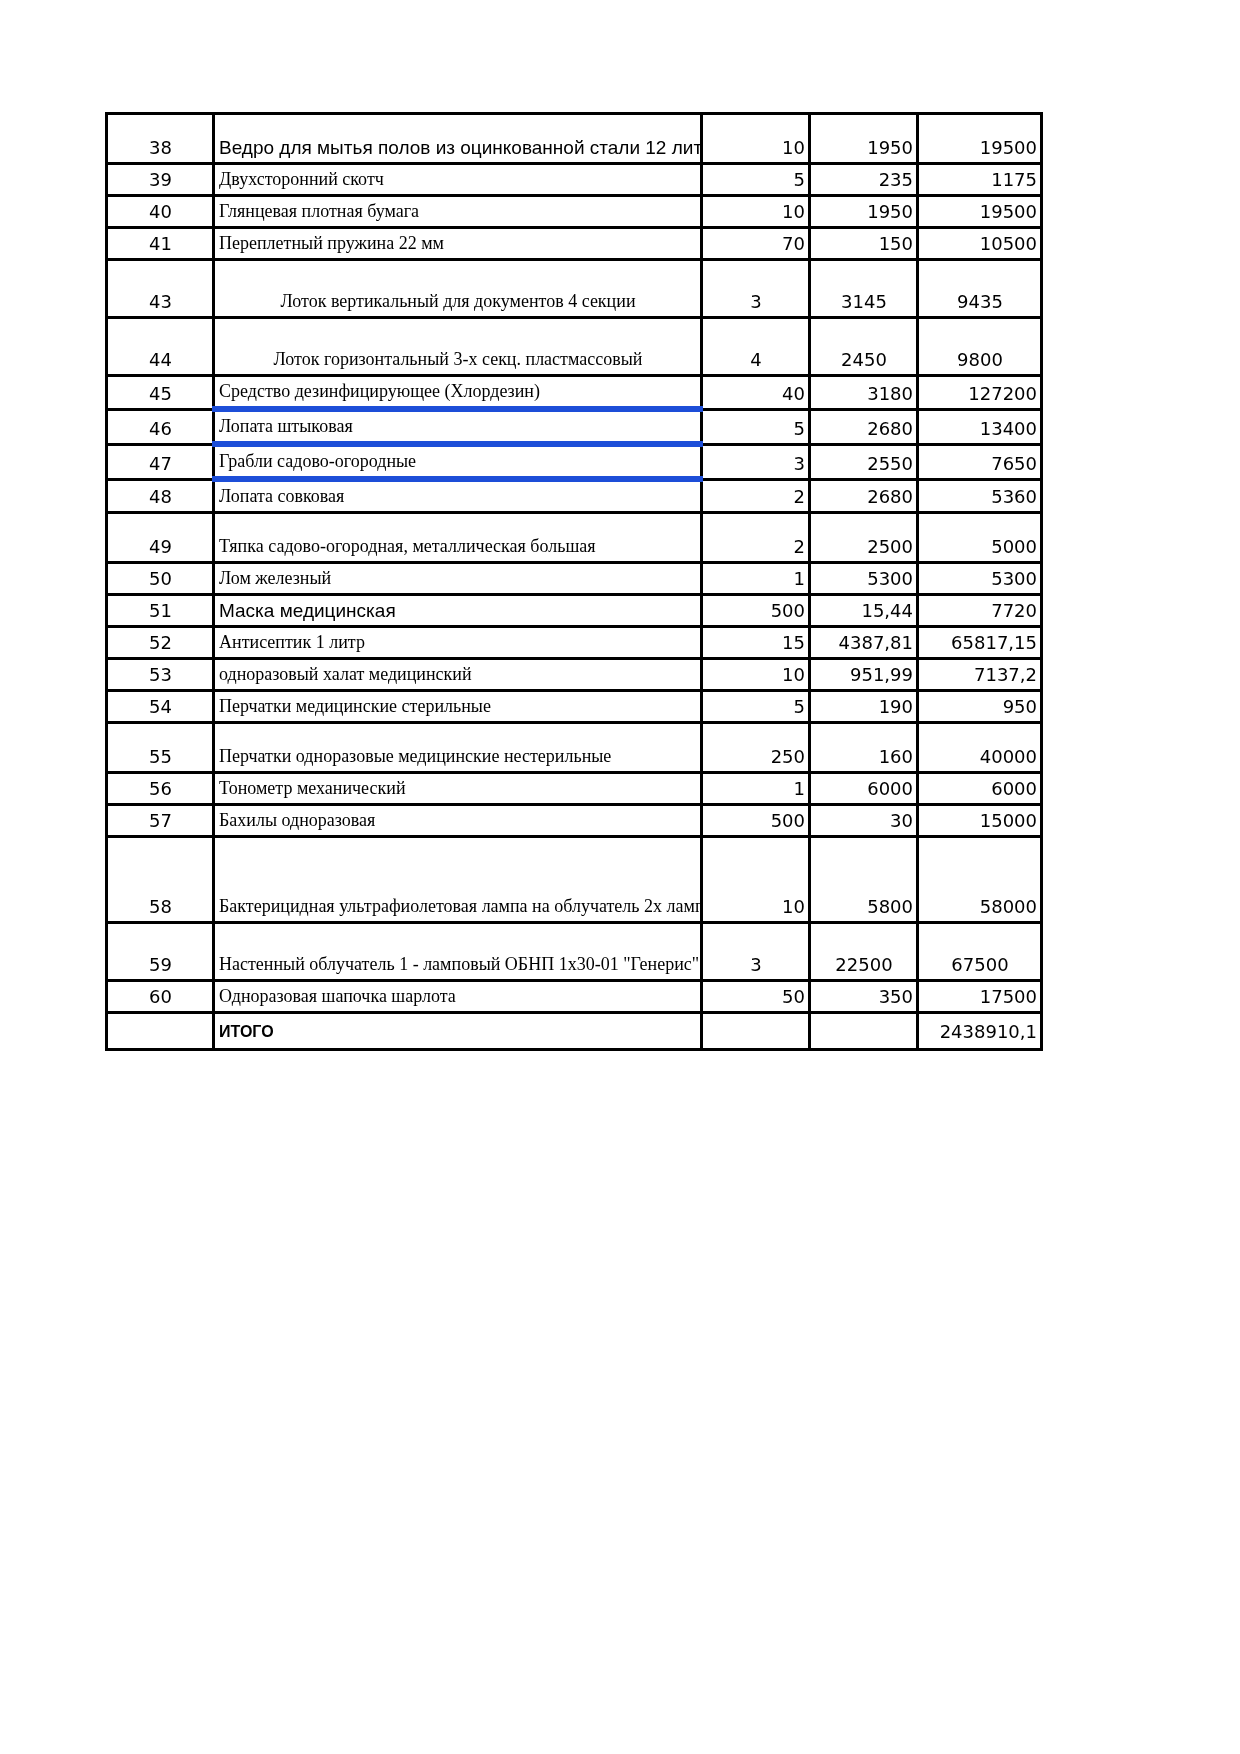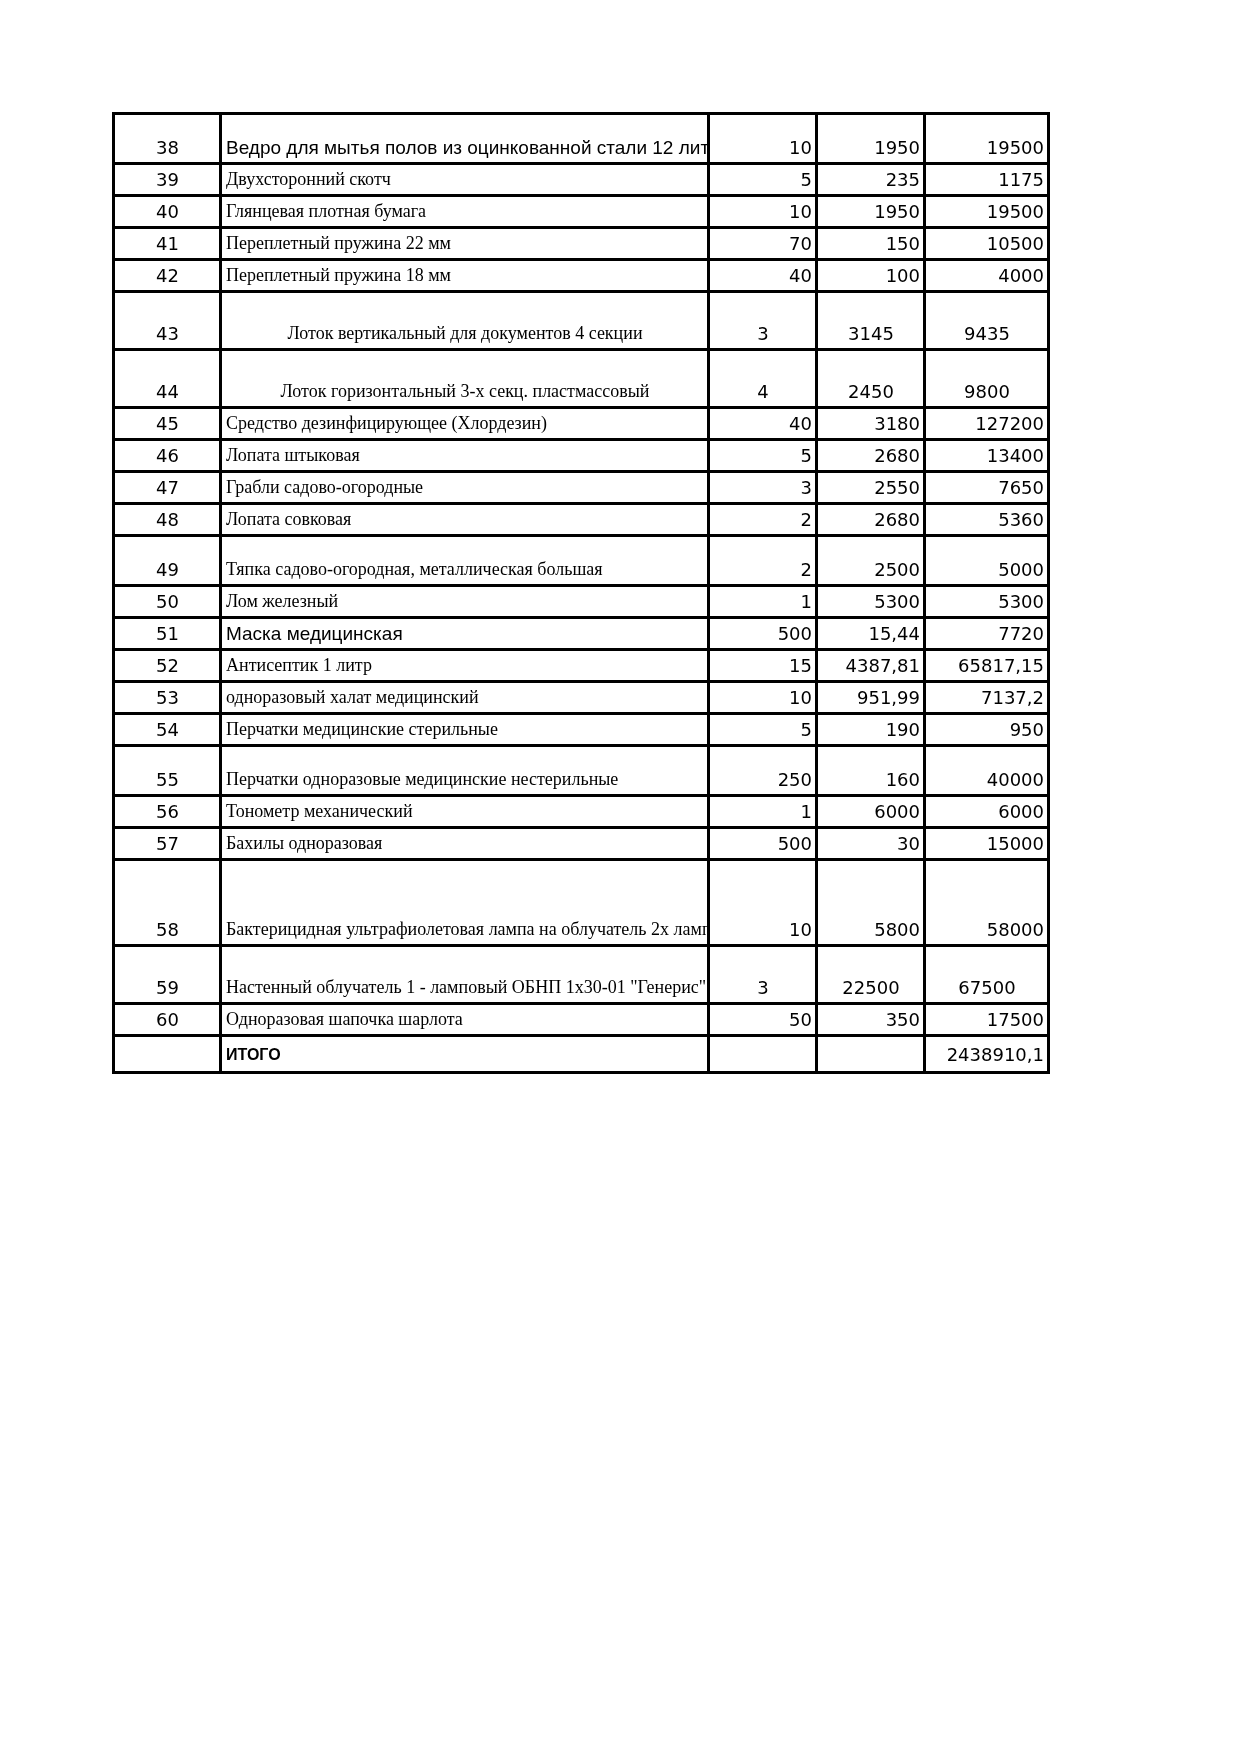--- a/index.html
+++ b/index.html
@@ -8,21 +8,21 @@
     background: #ffffff;
   }
   body {
     width: 1240px;
     height: 1754px;
     position: relative;
     overflow: hidden;
   }
   .page {
     position: absolute;
-    left: 112px;
+    left: 105px;
     top: 112px;
     width: 844px;
   }
   table.items {
     border-collapse: collapse;
     table-layout: fixed;
     width: 935px;
     border: 3px solid #000;
   }
   table.items col.c-num { width: 107px; }
@@ -72,21 +72,21 @@
     font-size: 18px;
     padding-right: 3px;
   }
   tr.h1 td { height: 24px; }
   tr.h2 td { height: 47px; }
   tr.h2b td { height: 55px; text-align: center; }
   tr.h3 td { height: 83px; }
   tr.total td { height: 34px; vertical-align: middle; }
 
   
-  tr.grey-top td.name { border-top: 3px solid #1d4ed8; }
+  tr.grey-top td.name { border-top: 6px solid #1d4ed8; }
 </style>
 </head>
 <body>
 
 <div class="page">
   <table class="items">
     <colgroup>
       <col class="c-num">
         <col class="c-name">
         <col class="c-qty">
@@ -116,27 +116,20 @@
         <td class="val">1950</td>
         <td class="val">19500</td>
       </tr>
         <tr style="" class="h1">
         <td class="num">41</td>
         <td class="name">Переплетный пружина 22 мм</td>
         <td class="val">70</td>
         <td class="val">150</td>
         <td class="val">10500</td>
       </tr>
-        <tr style="" class="h1">
-        <td class="num">42</td>
-        <td class="name">Переплетный пружина 18 мм</td>
-        <td class="val">40</td>
-        <td class="val">100</td>
-        <td class="val">4000</td>
-      </tr>
         <tr style="" class="h2b">
         <td class="num">43</td>
         <td class="name">Лоток вертикальный для документов 4 секции</td>
         <td class="val">3</td>
         <td class="val">3145</td>
         <td class="val">9435</td>
       </tr>
         <tr style="" class="h2b">
         <td class="num">44</td>
         <td class="name">Лоток горизонтальный 3-х секц. пластмассовый</td>

